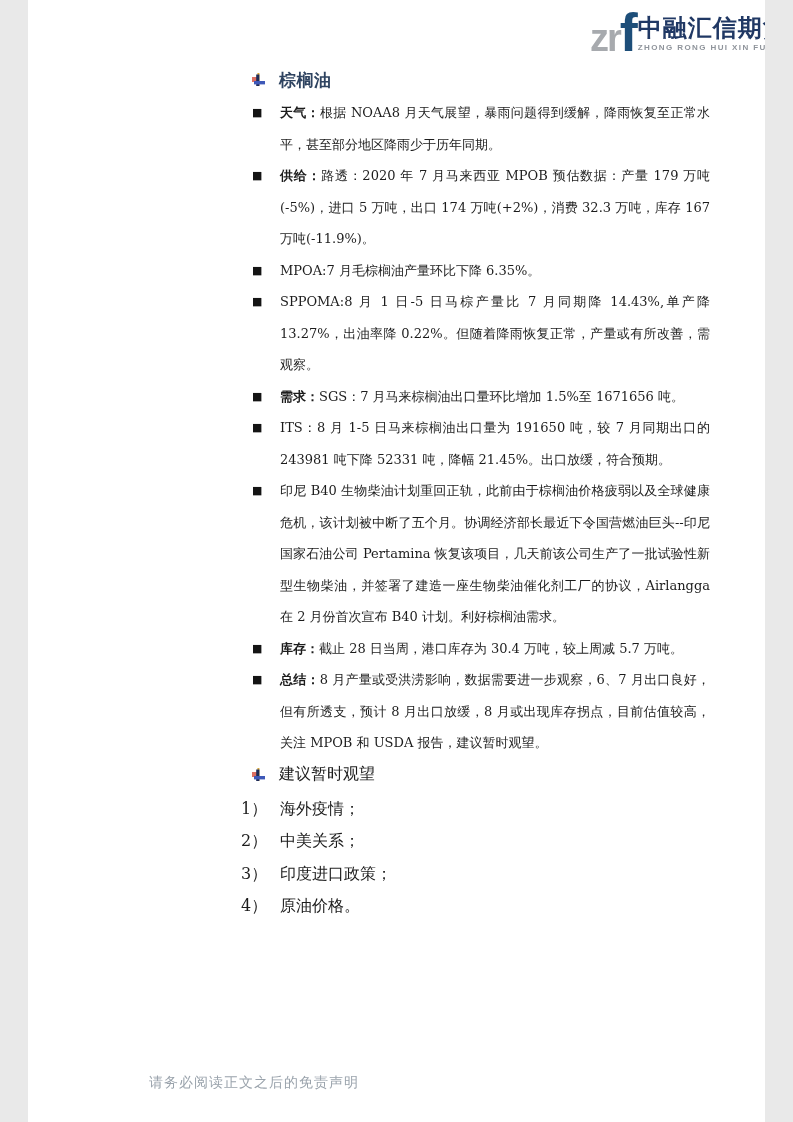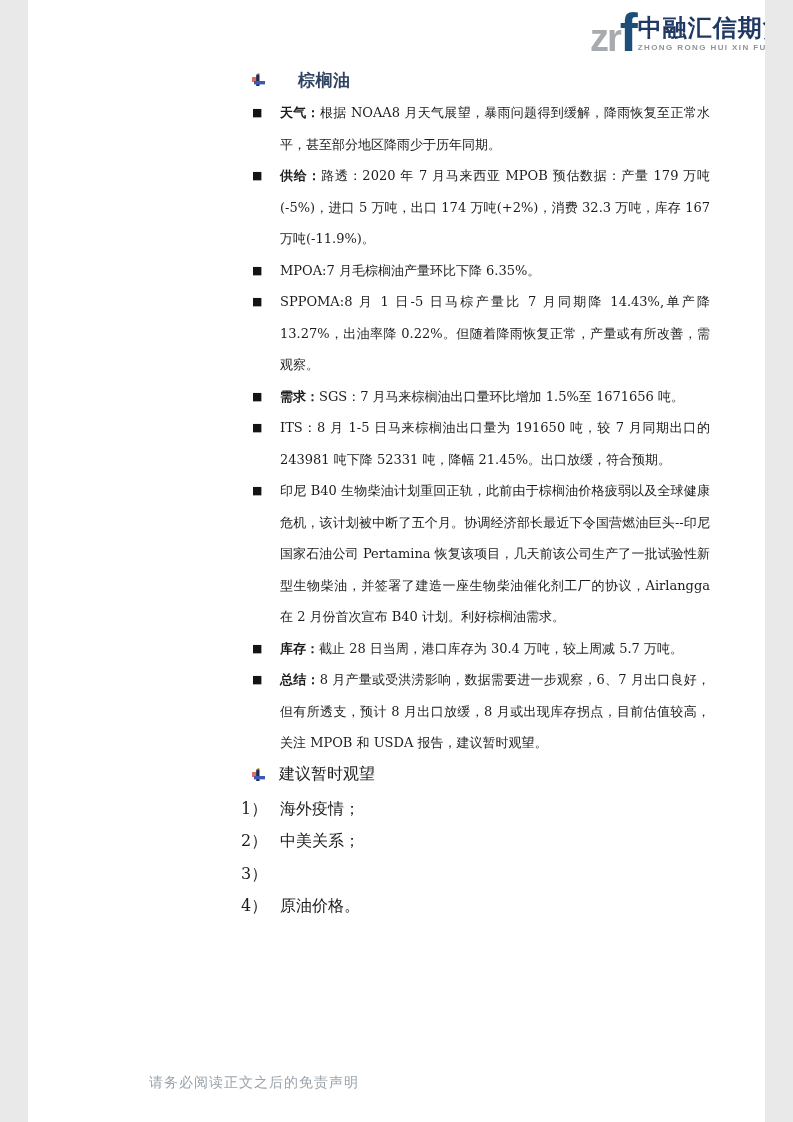--- a/index.html
+++ b/index.html
@@ -19,21 +19,21 @@
   .logo-mark { display:flex; align-items:flex-end; font-family:"Liberation Sans",sans-serif; font-weight:700; }
   .logo-zr { font-size:38px; line-height:0.74; color:#a7aaae; letter-spacing:-2px; }
   .logo-f  { font-size:54px; line-height:0.70; color:#1d4e79; margin-left:0px; }
   .logo-text { display:flex; flex-direction:column; }
   .logo-cn { font-family:"Liberation Sans",sans-serif; font-weight:700; font-size:24px; line-height:1.0; color:#203864; letter-spacing:1px; white-space:nowrap; }
   .logo-en { font-family:"Liberation Sans",sans-serif; font-weight:700; font-size:8px; color:#8f949b; letter-spacing:1.4px; margin-top:3px; white-space:nowrap; }
 
   
   .content { position:absolute; left:224px; top:63px; width:458px; }
 
-  .h-row { display:flex; align-items:center; height:34px;gap:19px; }
+  .h-row { display:flex; align-items:center; height:34px; }
   .h-title {
     margin-left:14px;
     font-family:"Liberation Sans",sans-serif;
     font-weight:700; font-size:17px; color:#2e4360;
     letter-spacing:0.5px;
   }
 
   .clover { width:13px; height:14px; flex:0 0 13px; }
 
   .li { display:flex; }
@@ -145,20 +145,21 @@
       <div class="risk-item">
         <span class="risk-num">1）</span>
         <span>海外疫情；</span>
       </div>
       <div class="risk-item">
         <span class="risk-num">2）</span>
         <span>中美关系；</span>
       </div>
       <div class="risk-item">
         <span class="risk-num">3）</span>
+        <span>印度进口政策；</span>
       </div>
       <div class="risk-item">
         <span class="risk-num">4）</span>
         <span>原油价格。</span>
       </div>
     </div>
 
   </div>
 
   <div class="footer">请务必阅读正文之后的免责声明</div>

